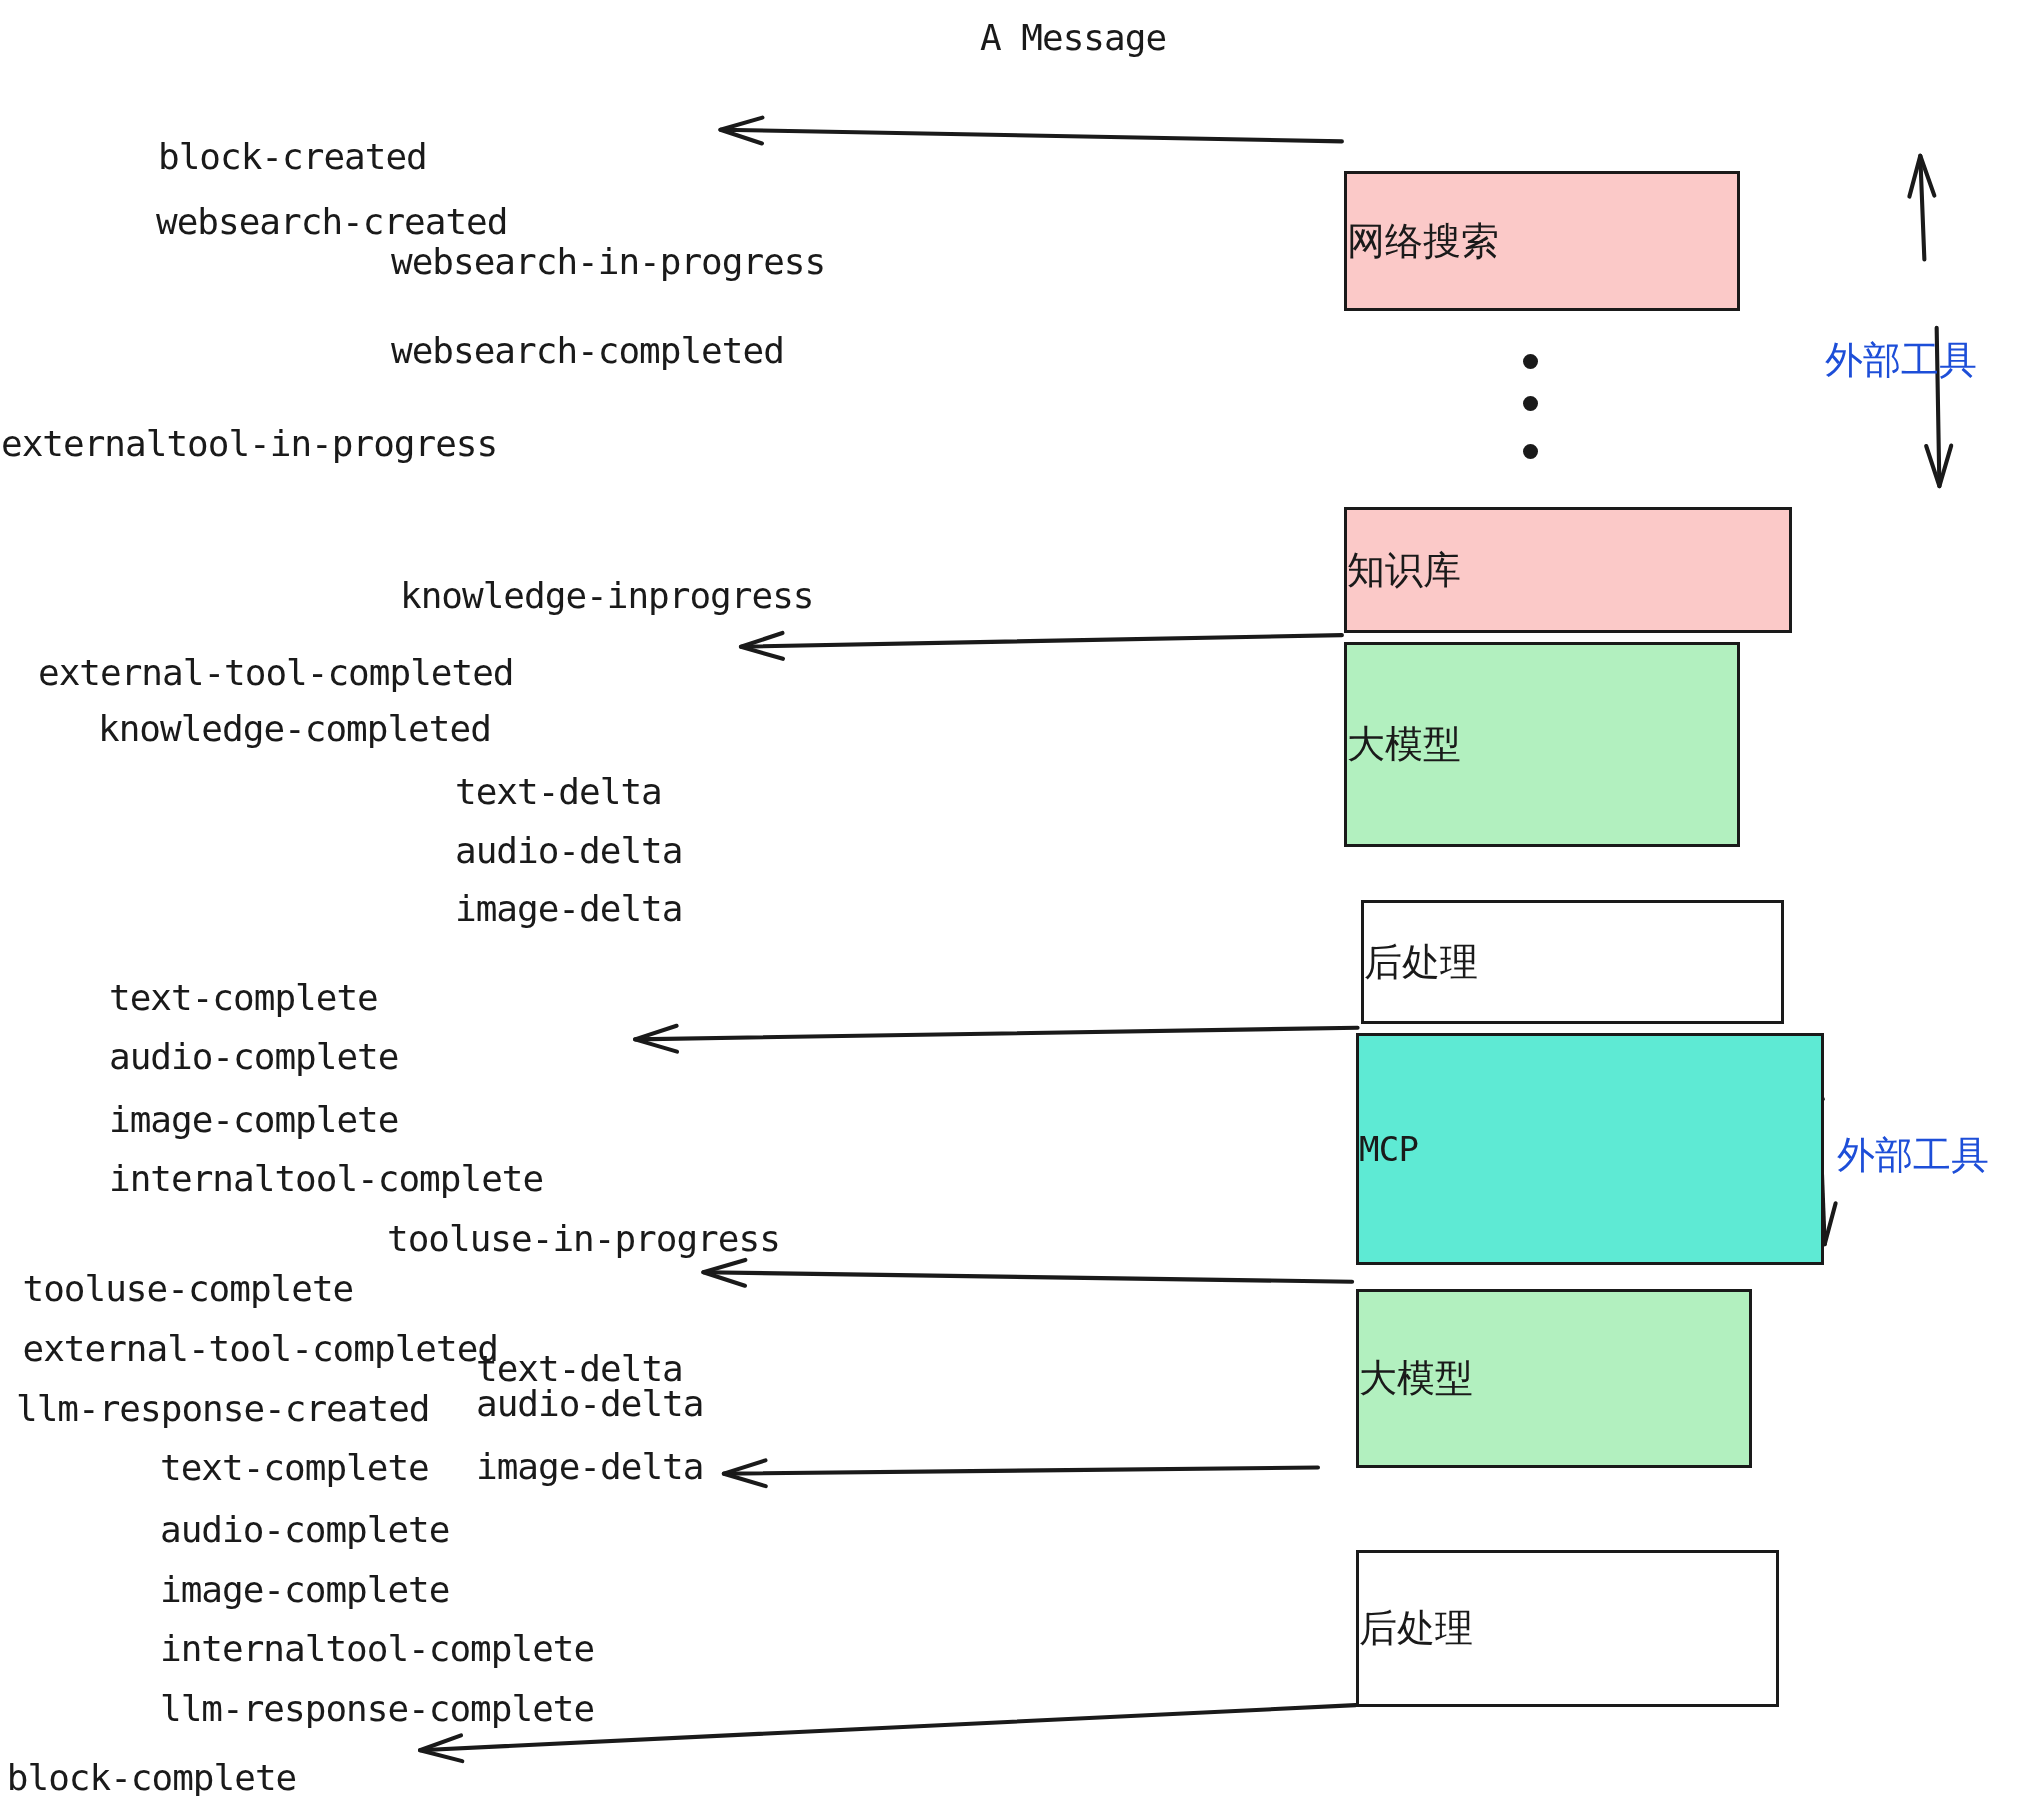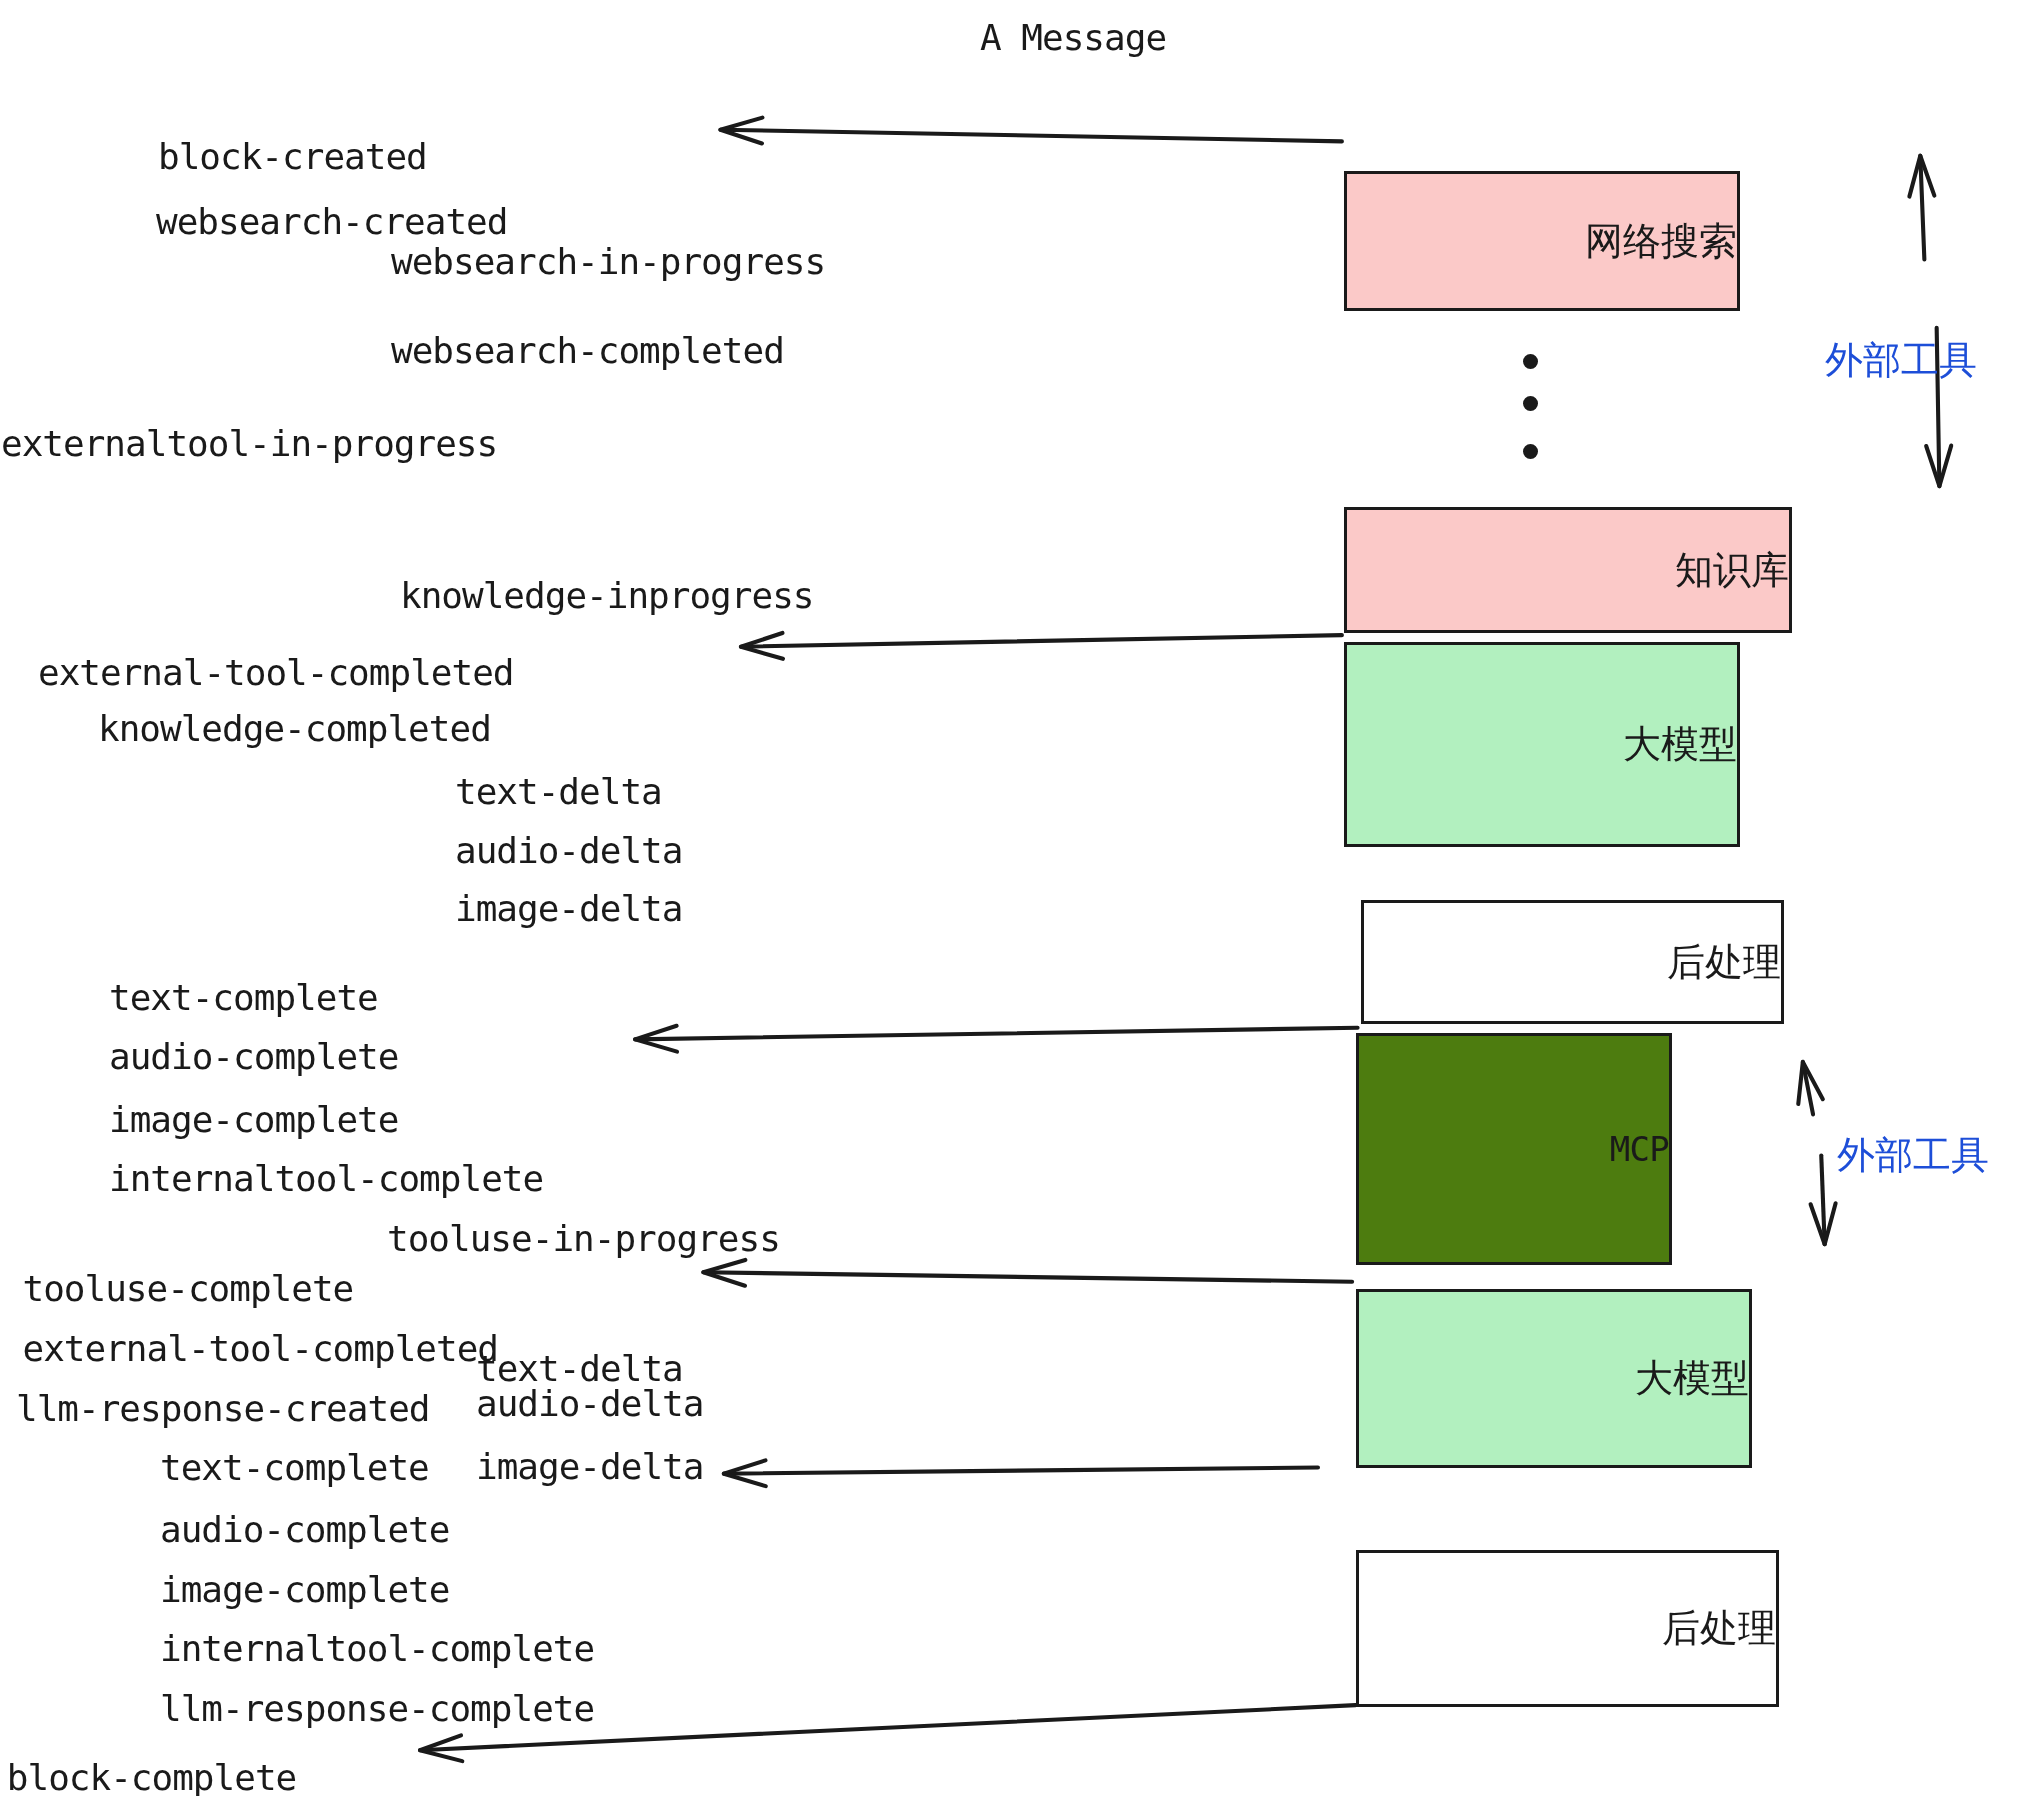--- a/index.html
+++ b/index.html
@@ -59,21 +59,21 @@
     font-size: 38px;
     color: #1d4ed8;
     white-space: pre;
   }
   .nodebox {
     position: absolute;
     box-sizing: border-box;
     border: 3.4px solid #1a1a1a;
     display: flex;
     align-items: center;
-    justify-content: flex-end;
+    justify-content: flex-start;
   }
   .dot {
     position: absolute;
     width: 15px;
     height: 15px;
     border-radius: 50%;
     background: #1a1a1a;
   }
 </style>
 </head>
@@ -112,21 +112,21 @@
       </div>
       <div class="nodebox" style="left: 1344px; top: 507px; width: 448px; height: 126px; background: rgb(251, 201, 200);">
         <span class="boxlabel" style="position: relative;">知识库</span>
       </div>
       <div class="nodebox" style="left: 1344px; top: 642px; width: 396px; height: 205px; background: rgb(178, 240, 191);">
         <span class="boxlabel" style="position: relative;">大模型</span>
       </div>
       <div class="nodebox" style="left: 1361px; top: 900px; width: 423px; height: 124px; background: rgb(255, 255, 255);">
         <span class="boxlabel" style="position: relative;">后处理</span>
       </div>
-      <div class="nodebox" style="left: 1356px; top: 1033px; width: 316px; height: 232px; background: #4d7c0f;">
+      <div class="nodebox" style="left: 1356px; top: 1033px; width: 468px; height: 232px; background: #5eead4;">
         <span class="boxlabel mono" style="position: relative;">MCP</span>
       </div>
       <div class="nodebox" style="left: 1356px; top: 1289px; width: 396px; height: 179px; background: rgb(178, 240, 191);">
         <span class="boxlabel" style="position: relative;">大模型</span>
       </div>
       <div class="nodebox" style="left: 1356px; top: 1550px; width: 423px; height: 157px; background: rgb(255, 255, 255);">
         <span class="boxlabel" style="position: relative;">后处理</span>
       </div>
     </div>
 

